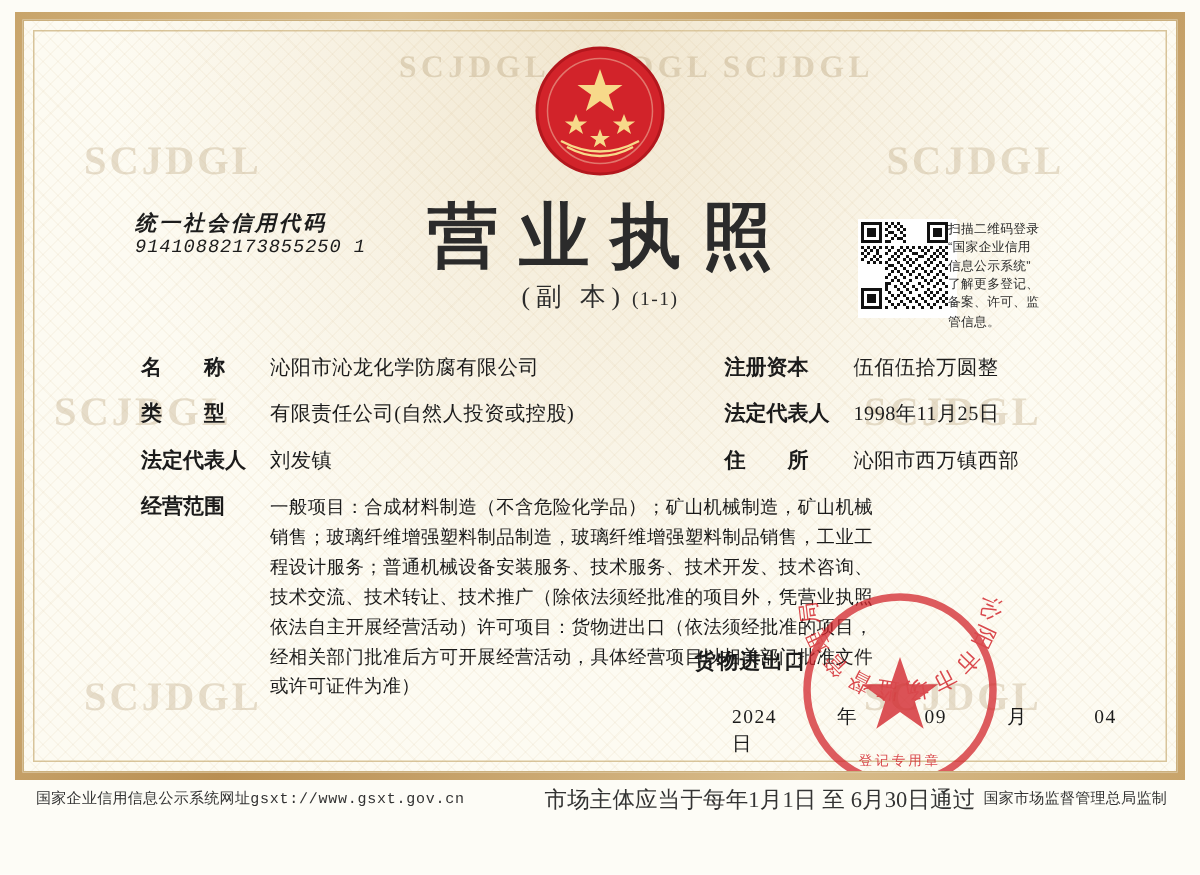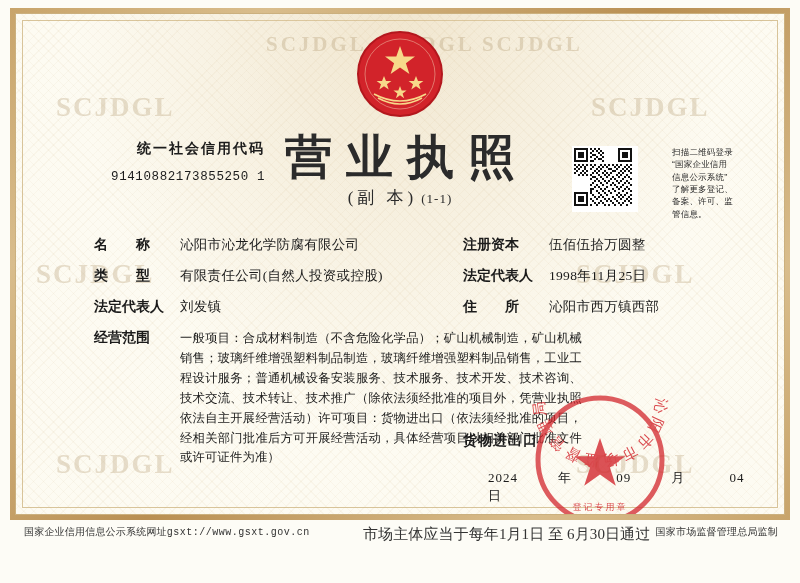--- a/index.html
+++ b/index.html
@@ -126,71 +126,73 @@
   }
   .subtitle .paren { letter-spacing: 4px; }
   .subtitle .serial { font-size: 13px; margin-left: 4px; }
 
   
   .code-block {
     position: absolute;
     left: 74px;
     top: 126px;
     width: 175px;
-    text-align: right;
+    text-align: left;
+    font-style: italic;
   }
   .code-label {
     font-family: "Liberation Serif", serif;
     font-size: 14px;
     letter-spacing: 2px;
     color: #1c1c1c;
     font-weight: bold;
   }
   .code-value {
-    margin-top: 12px;
+    margin-top: 0;
     font-family: "Liberation Mono", monospace;
     font-size: 12.5px;
     letter-spacing: 0.6px;
     color: #1c1c1c;
   }
 
   
   .qr-wrap {
     position: absolute;
     left: 556px;
     top: 132px;
     width: 62px;
     height: 62px;
     background: #fff;
     padding: 2px;
   }
   .qr-wrap svg { display:block; }
   .qr-text {
     position: absolute;
-    left: 656px;
+    left: 616px;
     top: 132px;
     width: 86px;
     font-family: "Liberation Sans", sans-serif;
     font-size: 8.5px;
     line-height: 1.45;
     color: #2b2b2b;
     letter-spacing: 0.2px;
   }
 
   
   .fields {
     position: absolute;
     left: 0;
     top: 222px;
     width: 100%;
   }
   .frow {
     position: relative;
     display: flex;
     margin-bottom: 13px;
+    gap: 20px;
   }
   .col-left {
     width: 385px;
     display: flex;
     padding-left: 78px;
     box-sizing: border-box;
   }
   .col-right {
     flex: 1;
     display: flex;

